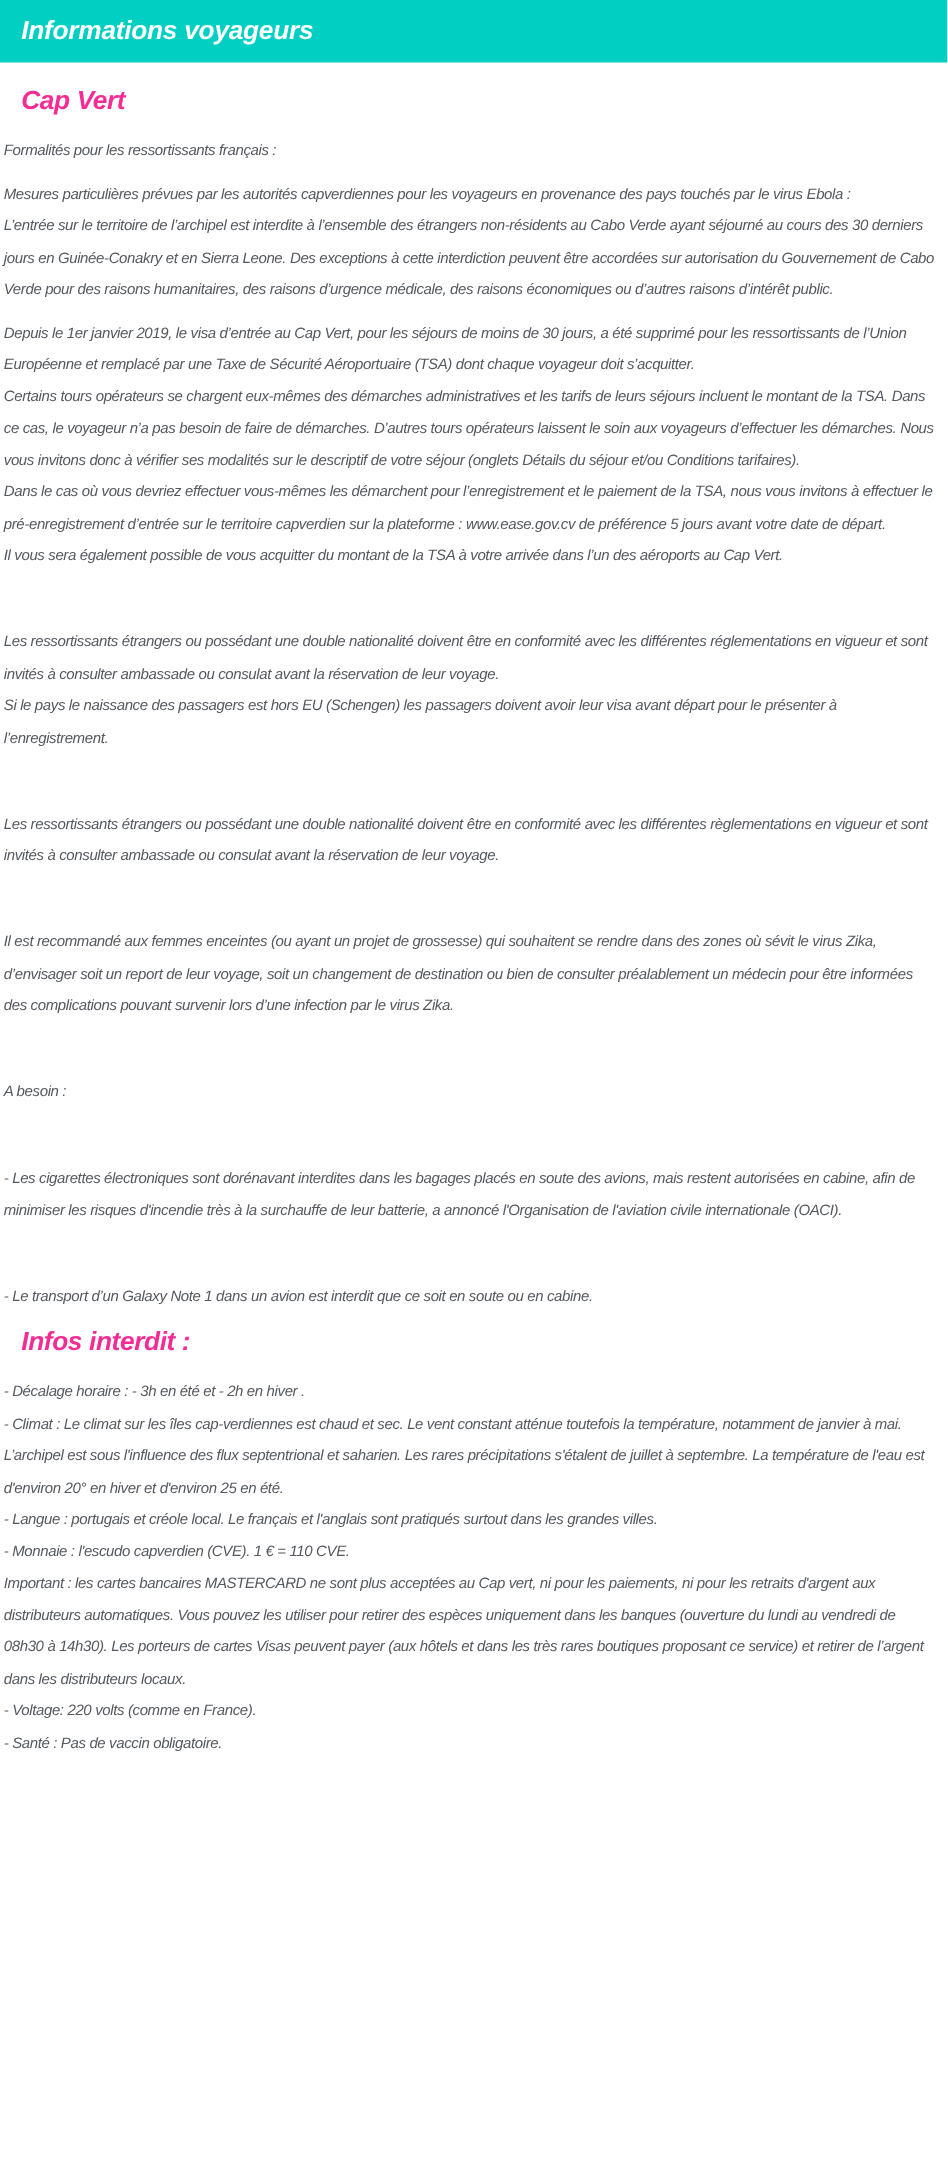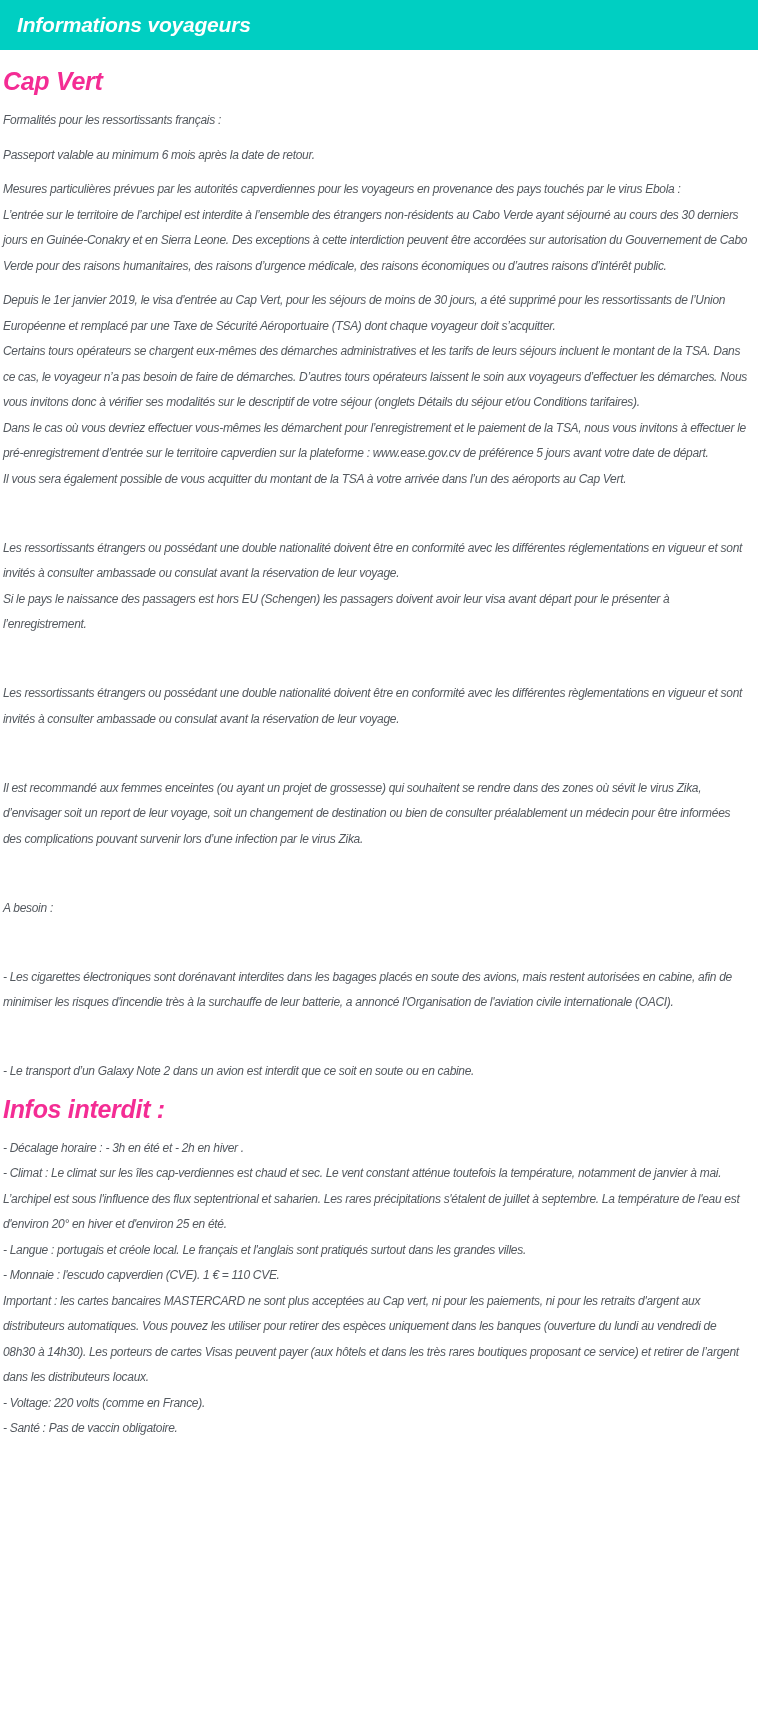--- a/index.html
+++ b/index.html
@@ -29,25 +29,25 @@
   }
 
   .content {
     padding: 8px 3px 0 3px;
     width: 752px;
     box-sizing: border-box;
   }
 
   .accent-heading {
     color: var(--pink, #F42C94);
-    font-size: 25px;
+    font-size: 21px;
     font-weight: 700;
     font-style: italic;
     letter-spacing: -0.3px;
-    margin: 8px 0 12px 0;
+    margin: 8px 0 12px 14px;
     line-height: 30px;
   }
 
   .para {
     margin: 0 0 9px 0;
     color: var(--body, #54595F);
     font-size: 12px;
     font-style: italic;
     line-height: 25.5px;
     letter-spacing: -0.3px;
@@ -63,40 +63,39 @@
   <header class="topbar">
     <h1 class="topbar-title">Informations voyageurs</h1>
   </header>
 
   <main class="content">
 
     <h2 class="accent-heading">Cap Vert</h2>
 
     <div>
         <p class="para">Formalités pour les ressortissants français :</p>
-        <p class="para">Passeport valable au minimum 6 mois après la date de retour.</p>
         <p class="para">Mesures particulières prévues par les autorités capverdiennes pour les voyageurs en provenance des pays touchés par le virus Ebola :
 L’entrée sur le territoire de l’archipel est interdite à l’ensemble des étrangers non-résidents au Cabo Verde ayant séjourné au cours des 30 derniers jours en Guinée-Conakry et en Sierra Leone. Des exceptions à cette interdiction peuvent être accordées sur autorisation du Gouvernement de Cabo Verde pour des raisons humanitaires, des raisons d’urgence médicale, des raisons économiques ou d’autres raisons d’intérêt public.</p>
         <p class="para">Depuis le 1er janvier 2019, le visa d’entrée au Cap Vert, pour les séjours de moins de 30 jours, a été supprimé pour les ressortissants de l’Union Européenne et remplacé par une Taxe de Sécurité Aéroportuaire (TSA) dont chaque voyageur doit s’acquitter.
 Certains tours opérateurs se chargent eux-mêmes des démarches administratives et les tarifs de leurs séjours incluent le montant de la TSA. Dans ce cas, le voyageur n’a pas besoin de faire de démarches. D’autres tours opérateurs laissent le soin aux voyageurs d’effectuer les démarches. Nous vous invitons donc à vérifier ses modalités sur le descriptif de votre séjour (onglets Détails du séjour et/ou Conditions tarifaires).
 Dans le cas où vous devriez effectuer vous-mêmes les démarchent pour l’enregistrement et le paiement de la TSA, nous vous invitons à effectuer le pré-enregistrement d’entrée sur le territoire capverdien sur la plateforme : www.ease.gov.cv de préférence 5 jours avant votre date de départ.
 Il vous sera également possible de vous acquitter du montant de la TSA à votre arrivée dans l’un des aéroports au Cap Vert.</p>
         <p class="para spacer">&nbsp;</p>
         <p class="para">Les ressortissants étrangers ou possédant une double nationalité doivent être en conformité avec les différentes réglementations en vigueur et sont invités à consulter ambassade ou consulat avant la réservation de leur voyage.
 Si le pays le naissance des passagers est hors EU (Schengen) les passagers doivent avoir leur visa avant départ pour le présenter à l’enregistrement.</p>
         <p class="para spacer">&nbsp;</p>
         <p class="para">Les ressortissants étrangers ou possédant une double nationalité doivent être en conformité avec les différentes règlementations en vigueur et sont invités à consulter ambassade ou consulat avant la réservation de leur voyage.</p>
         <p class="para spacer">&nbsp;</p>
         <p class="para">Il est recommandé aux femmes enceintes (ou ayant un projet de grossesse) qui souhaitent se rendre dans des zones où sévit le virus Zika, d’envisager soit un report de leur voyage, soit un changement de destination ou bien de consulter préalablement un médecin pour être informées des complications pouvant survenir lors d’une infection par le virus Zika.</p>
         <p class="para spacer">&nbsp;</p>
         <p class="para">A besoin :</p>
         <p class="para spacer">&nbsp;</p>
         <p class="para">- Les cigarettes électroniques sont dorénavant interdites dans les bagages placés en soute des avions, mais restent autorisées en cabine, afin de minimiser les risques d'incendie très à la surchauffe de leur batterie, a annoncé l'Organisation de l'aviation civile internationale (OACI).</p>
         <p class="para spacer">&nbsp;</p>
-        <p class="para">- Le transport d’un Galaxy Note 2 dans un avion est interdit que ce soit en soute ou en cabine.</p>
+        <p class="para">- Le transport d’un Galaxy Note 1 dans un avion est interdit que ce soit en soute ou en cabine.</p>
       </div>
 
     <h2 class="accent-heading">Infos interdit :</h2>
 
     <div>
         <p class="para">- Décalage horaire : - 3h en été et - 2h en hiver .
 - Climat : Le climat sur les îles cap-verdiennes est chaud et sec. Le vent constant atténue toutefois la température, notamment de janvier à mai. L’archipel est sous l'influence des flux septentrional et saharien. Les rares précipitations s'étalent de juillet à septembre. La température de l'eau est d'environ 20° en hiver et d'environ 25 en été.
 - Langue : portugais et créole local. Le français et l'anglais sont pratiqués surtout dans les grandes villes.
 - Monnaie : l'escudo capverdien (CVE). 1 € = 110 CVE.
  Important : les cartes bancaires MASTERCARD ne sont plus acceptées au Cap vert, ni pour les paiements, ni pour les retraits d'argent aux distributeurs automatiques. Vous pouvez les utiliser pour retirer des espèces uniquement dans les banques (ouverture du lundi au vendredi de 08h30 à 14h30). Les porteurs de cartes Visas peuvent payer (aux hôtels et dans les très rares boutiques proposant ce service) et retirer de l’argent dans les distributeurs locaux.

